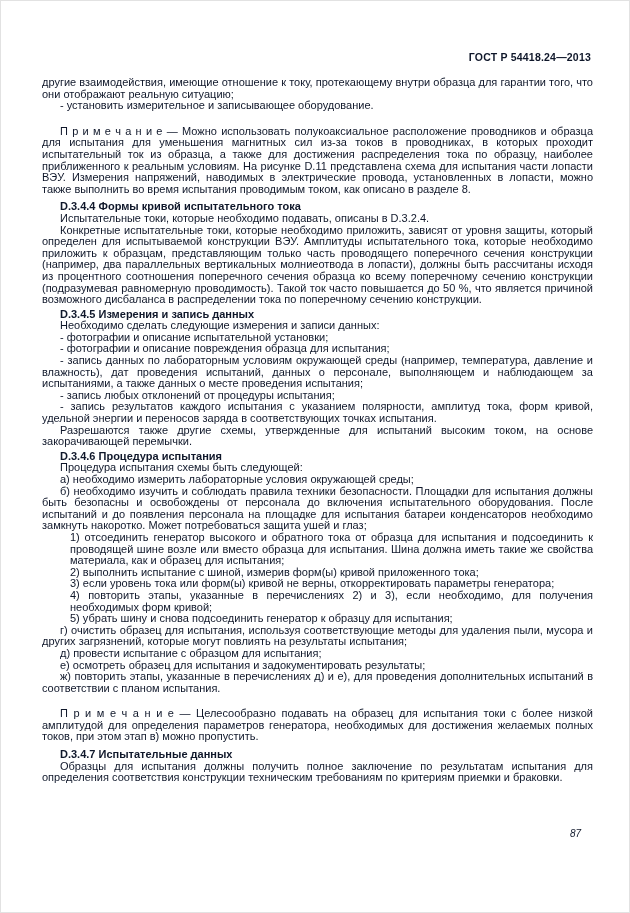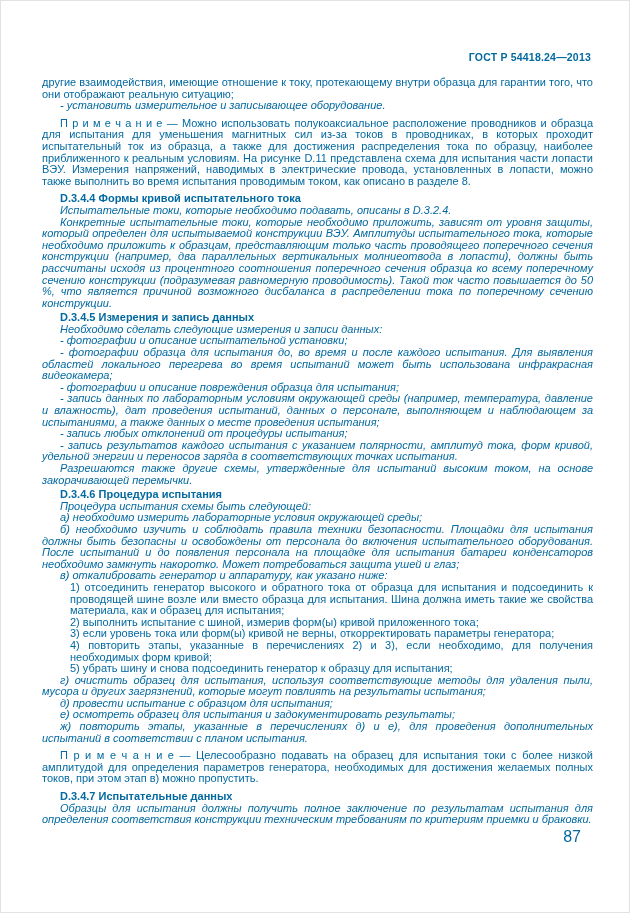--- a/index.html
+++ b/index.html
@@ -8,21 +8,21 @@
     background: #ffffff;
   }
   .page {
     position: relative;
     width: 630px;
     height: 913px;
     box-sizing: border-box;
     background: #ffffff;
     border: 1px solid #e2e2e2;
     font-family: "Liberation Sans", sans-serif;
-    color: #0369a1;
+    color: #0f172a;
     overflow: hidden;
   }
   .doc-header {
     position: absolute;
     top: 50px;
     right: 38px;
     font-size: 10.5px;
     font-weight: bold;
     letter-spacing: 0.2px;
     white-space: nowrap;
@@ -35,72 +35,70 @@
     font-size: 11px;
     line-height: 11.6px;
     text-align: justify;
   }
   .content p {
     margin: 0;
     padding: 0;
   }
   .content p.para {
     text-indent: 18px;
-    font-style: italic;
   }
   .content p.continuation {
     text-indent: 0;
   }
   .content p.heading {
     text-indent: 18px;
     font-weight: bold;
     margin-top: 3px;
   }
   .content p.note {
     text-indent: 18px;
-    margin-top: 6px;
+    margin-top: 14px;
     margin-bottom: 6px;
   }
   .content p.sub {
     margin-left: 28px;
   }
   .page-number {
     position: absolute;
     top: 827px;
     right: 48px;
-    font-size: 16px;
+    font-size: 10px;
+    font-style: italic;
   }
 </style>
 </head>
 <body>
 
 <div class="page">
   <div class="doc-header">ГОСТ Р 54418.24—2013</div>
 
   <div class="content">
       <p class="continuation">другие взаимодействия, имеющие отношение к току, протекающему внутри образца для гарантии того, что они отображают реальную ситуацию;</p>
       <p class="para">- установить измерительное и записывающее оборудование.</p>
       <p class="note">П р и м е ч а н и е — Можно использовать полукоаксиальное расположение проводников и образца для испытания для уменьшения магнитных сил из-за токов в проводниках, в которых проходит испытательный ток из образца, а также для достижения распределения тока по образцу, наиболее приближенного к реальным условиям. На рисунке D.11 представлена схема для испытания части лопасти ВЭУ. Измерения напряжений, наводимых в электрические провода, установленных в лопасти, можно также выполнить во время испытания проводимым током, как описано в разделе 8.</p>
       <p class="heading">D.3.4.4 Формы кривой испытательного тока</p>
       <p class="para">Испытательные токи, которые необходимо подавать, описаны в D.3.2.4.</p>
       <p class="para">Конкретные испытательные токи, которые необходимо приложить, зависят от уровня защиты, который определен для испытываемой конструкции ВЭУ. Амплитуды испытательного тока, которые необходимо приложить к образцам, представляющим только часть проводящего поперечного сечения конструкции (например, два параллельных вертикальных молниеотвода в лопасти), должны быть рассчитаны исходя из процентного соотношения поперечного сечения образца ко всему поперечному сечению конструкции (подразумевая равномерную проводимость). Такой ток часто повышается до 50 %, что является причиной возможного дисбаланса в распределении тока по поперечному сечению конструкции.</p>
       <p class="heading">D.3.4.5 Измерения и запись данных</p>
       <p class="para">Необходимо сделать следующие измерения и записи данных:</p>
       <p class="para">- фотографии и описание испытательной установки;</p>
-      <p class="para">- фотографии образца для испытания до, во время и после каждого испытания. Для выявления областей локального перегрева во время испытаний может быть использована инфракрасная видеокамера;</p>
       <p class="para">- фотографии и описание повреждения образца для испытания;</p>
       <p class="para">- запись данных по лабораторным условиям окружающей среды (например, температура, давление и влажность), дат проведения испытаний, данных о персонале, выполняющем и наблюдающем за испытаниями, а также данных о месте проведения испытания;</p>
       <p class="para">- запись любых отклонений от процедуры испытания;</p>
       <p class="para">- запись результатов каждого испытания с указанием полярности, амплитуд тока, форм кривой, удельной энергии и переносов заряда в соответствующих точках испытания.</p>
       <p class="para">Разрешаются также другие схемы, утвержденные для испытаний высоким током, на основе закорачивающей перемычки.</p>
       <p class="heading">D.3.4.6 Процедура испытания</p>
       <p class="para">Процедура испытания схемы быть следующей:</p>
       <p class="para">а) необходимо измерить лабораторные условия окружающей среды;</p>
       <p class="para">б) необходимо изучить и соблюдать правила техники безопасности. Площадки для испытания должны быть безопасны и освобождены от персонала до включения испытательного оборудования. После испытаний и до появления персонала на площадке для испытания батареи конденсаторов необходимо замкнуть накоротко. Может потребоваться защита ушей и глаз;</p>
-      <p class="para">в) откалибровать генератор и аппаратуру, как указано ниже:</p>
       <p class="sub">1) отсоединить генератор высокого и обратного тока от образца для испытания и подсоединить к проводящей шине возле или вместо образца для испытания. Шина должна иметь такие же свойства материала, как и образец для испытания;</p>
       <p class="sub">2) выполнить испытание с шиной, измерив форм(ы) кривой приложенного тока;</p>
       <p class="sub">3) если уровень тока или форм(ы) кривой не верны, откорректировать параметры генератора;</p>
       <p class="sub">4) повторить этапы, указанные в перечислениях 2) и 3), если необходимо, для получения необходимых форм кривой;</p>
       <p class="sub">5) убрать шину и снова подсоединить генератор к образцу для испытания;</p>
       <p class="para">г) очистить образец для испытания, используя соответствующие методы для удаления пыли, мусора и других загрязнений, которые могут повлиять на результаты испытания;</p>
       <p class="para">д) провести испытание с образцом для испытания;</p>
       <p class="para">е) осмотреть образец для испытания и задокументировать результаты;</p>
       <p class="para">ж) повторить этапы, указанные в перечислениях д) и е), для проведения дополнительных испытаний в соответствии с планом испытания.</p>
       <p class="note">П р и м е ч а н и е — Целесообразно подавать на образец для испытания токи с более низкой амплитудой для определения параметров генератора, необходимых для достижения желаемых полных токов, при этом этап в) можно пропустить.</p>

